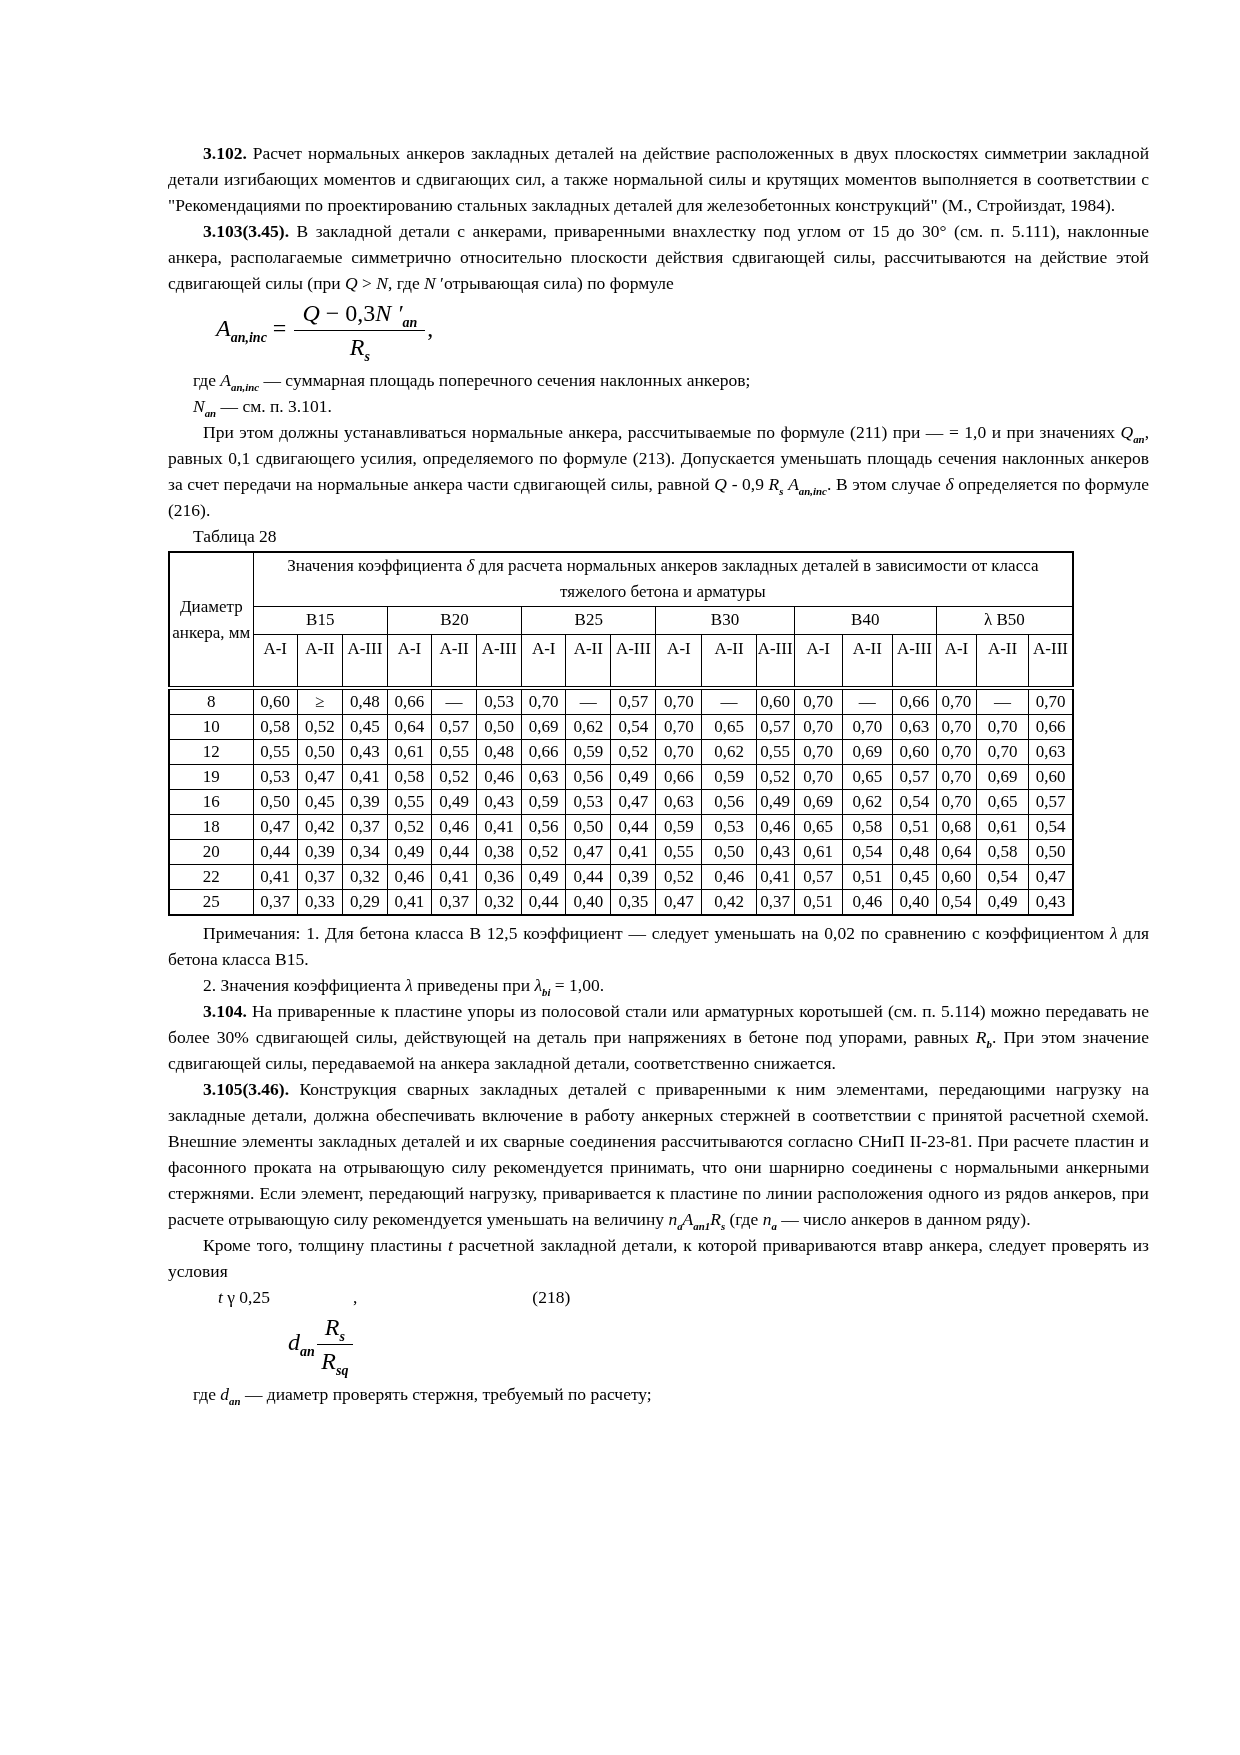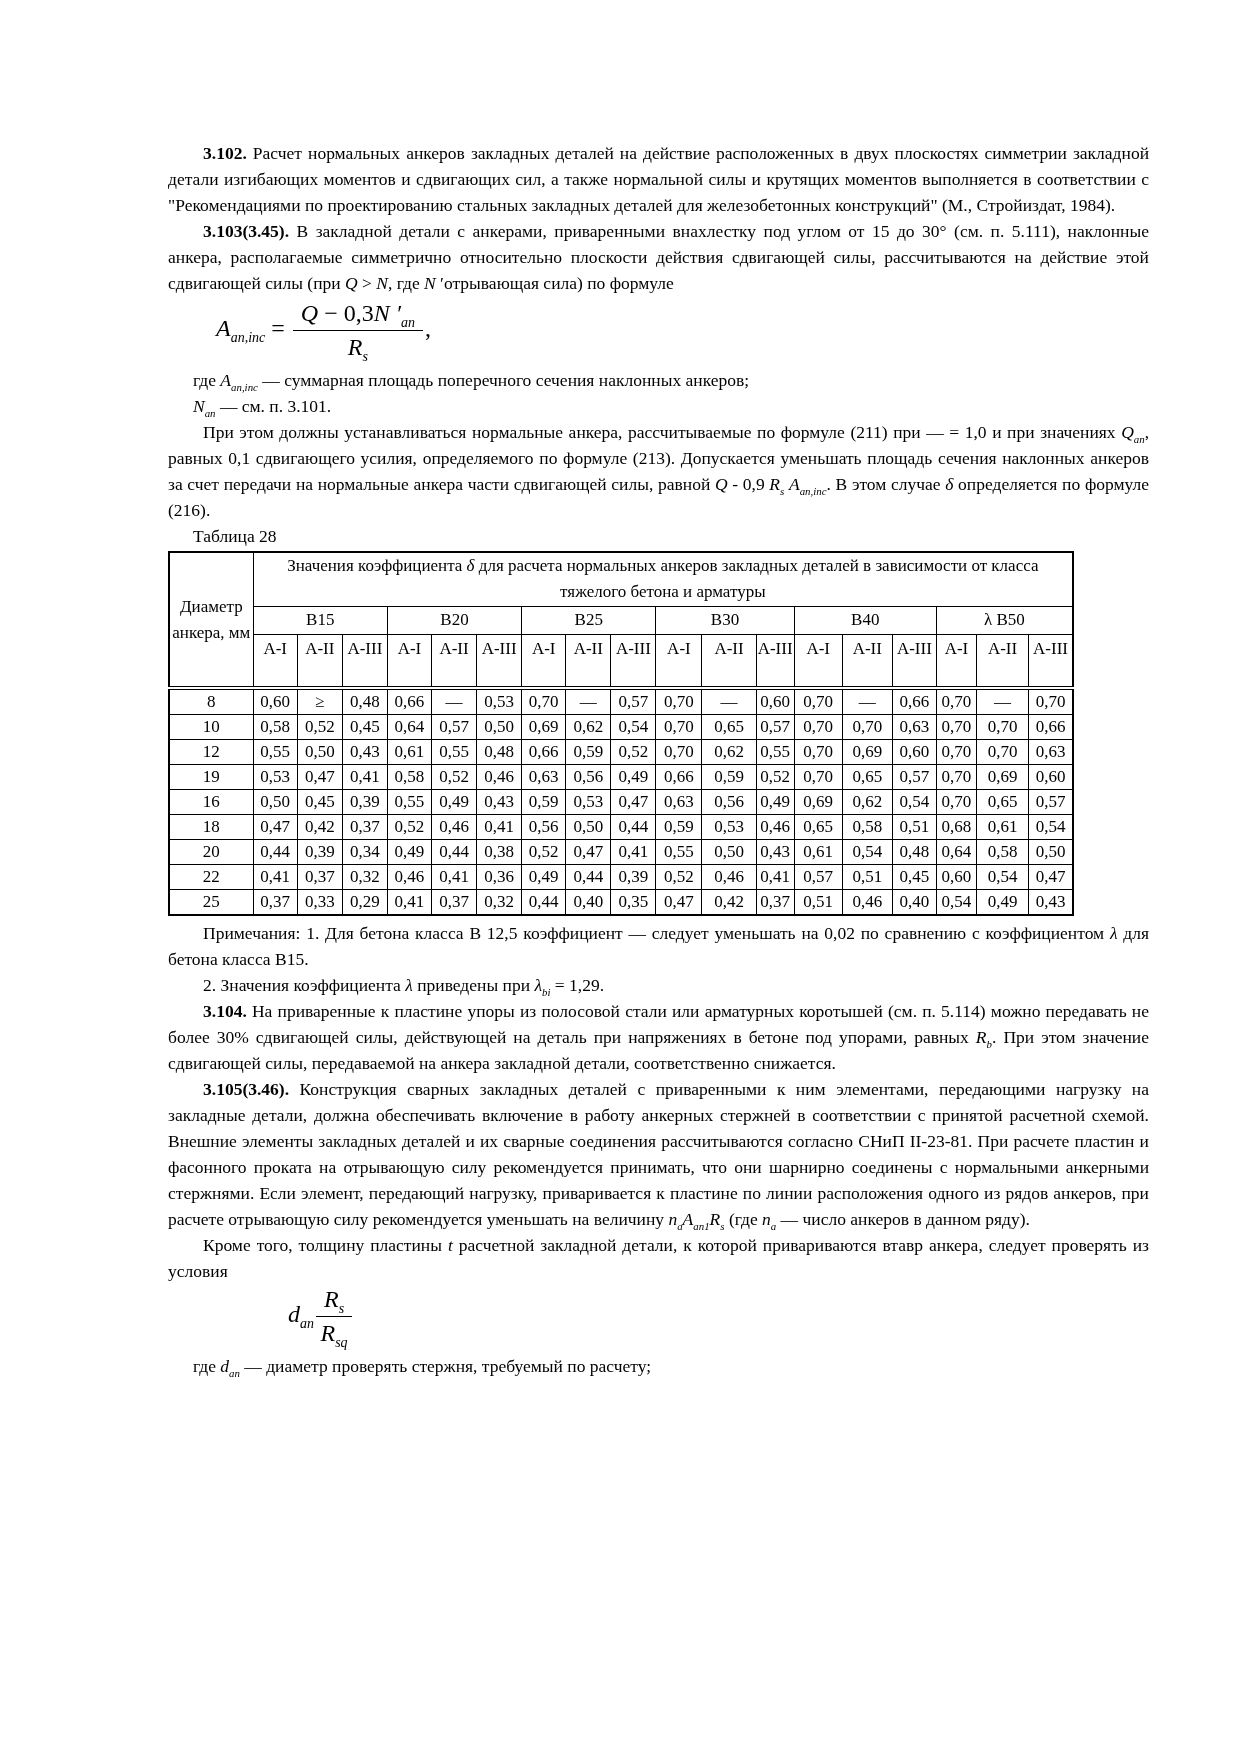--- a/index.html
+++ b/index.html
@@ -24,21 +24,21 @@
   .eqnum218-row { position: relative; height: 28px; }
 
   
   .formula { font-size: 24px; line-height: 27px; margin: 4px 0 6px 48px; display: block; }
   .formula .f-lhs sub, .formula .fnum sub, .formula .fden sub { font-size: 14px; }
   .frac { display: inline-block; vertical-align: middle; text-align: center; margin: 0 2px; }
   .fnum { display: block; border-bottom: 1.6px solid #000; padding: 0 8px 3px; }
   .fden { display: block; padding-top: 3px; }
   .ftail { font-size: 24px; }
   .f218 { margin-left: 120px; margin-top: 2px; }
-  sub { font-size: 62%; line-height: 0; }
+  sub { font-size: 62%; line-height: 0; font-weight: bold; }
 
   .cond-left { display: inline-block; }
   .cond-comma { display: inline-block; margin-left: 58px; }
   .cond-num { display: inline-block; margin-left: 150px; }
 
   
   table.t28 {
     border-collapse: collapse;
     table-layout: fixed;
     width: 906px;
@@ -330,28 +330,31 @@
           <td>0,54</td>
           <td>0,49</td>
           <td>0,43</td>
         </tr>
       </tbody>
   </table>
 
   <div class="spacer6"></div>
 
   <p class="note"><span>Примечания: 1. Для бетона класса В 12,5 коэффициент — следует уменьшать на 0,02 по сравнению с коэффициентом </span><span style="font-style: italic;">λ</span><span> для бетона класса В15.</span></p>
-  <p class="para"><span>2. Значения коэффициента </span><span style="font-style: italic;">λ</span><span> приведены при </span><span style="font-style: italic;">λ</span><sub style="font-style: italic;">bi</sub><span> = 1,29.</span></p>
+  <p class="para"><span>2. Значения коэффициента </span><span style="font-style: italic;">λ</span><span> приведены при </span><span style="font-style: italic;">λ</span><sub style="font-style: italic;">bi</sub><span> = 1,00.</span></p>
 
   <p class="para"><span style="font-weight: bold;">3.104.</span><span> На приваренные к пластине упоры из полосовой стали или арматурных коротышей (см. п. 5.114) можно передавать не более 30% сдвигающей силы, действующей на деталь при напряжениях в бетоне под упорами, равных </span><span style="font-style: italic;">R</span><sub style="font-style: italic;">b</sub><span>. При этом значение сдвигающей силы, передаваемой на анкера закладной детали, соответственно снижается.</span></p>
 
   <p class="para"><span style="font-weight: bold;">3.105(3.46).</span><span> Конструкция сварных закладных деталей с приваренными к ним элементами, передающими нагрузку на закладные детали, должна обеспечивать включение в работу анкерных стержней в соответствии с принятой расчетной схемой. Внешние элементы закладных деталей и их сварные соединения рассчитываются согласно СНиП II-23-81. При расчете пластин и фасонного проката на отрывающую силу рекомендуется принимать, что они шарнирно соединены с нормальными анкерными стержнями. Если элемент, передающий нагрузку, приваривается к пластине по линии расположения одного из рядов анкеров, при расчете отрывающую силу рекомендуется уменьшать на величину </span><span style="font-style: italic;">n</span><sub style="font-style: italic;">a</sub><span style="font-style: italic;">A</span><sub style="font-style: italic;">an1</sub><span style="font-style: italic;">R</span><sub style="font-style: italic;">s</sub><span> (где </span><span style="font-style: italic;">n</span><sub style="font-style: italic;">a</sub><span> — число анкеров в данном ряду).</span></p>
 
   <p class="para"><span>Кроме того, толщину пластины </span><span style="font-style: italic;">t</span><span> расчетной закладной детали, к которой привариваются втавр анкера, следует проверять из условия</span></p>
 
+  <div class="line eqnum218-row">
+    <span class="cond-left"><span style="font-style: italic;">t</span><span> γ 0,25</span></span><span class="cond-comma">,</span><span class="cond-num">(218)</span>
+  </div>
 
   <div class="formula f218">
     <span class="f-lhs"><span style="font-style: italic;">d</span><sub style="font-style: italic;">an</sub></span><span class="frac"><span class="fnum"><span style="font-style: italic;">R</span><sub style="font-style: italic;">s</sub></span><span class="fden"><span style="font-style: italic;">R</span><sub style="font-style: italic;">sq</sub></span></span>
   </div>
 
   <p class="line"><span>где </span><span style="font-style: italic;">d</span><sub style="font-style: italic;">an</sub><span> — диаметр проверять стержня, требуемый по расчету;</span></p>
 
 </div>
 
 </body></html>

